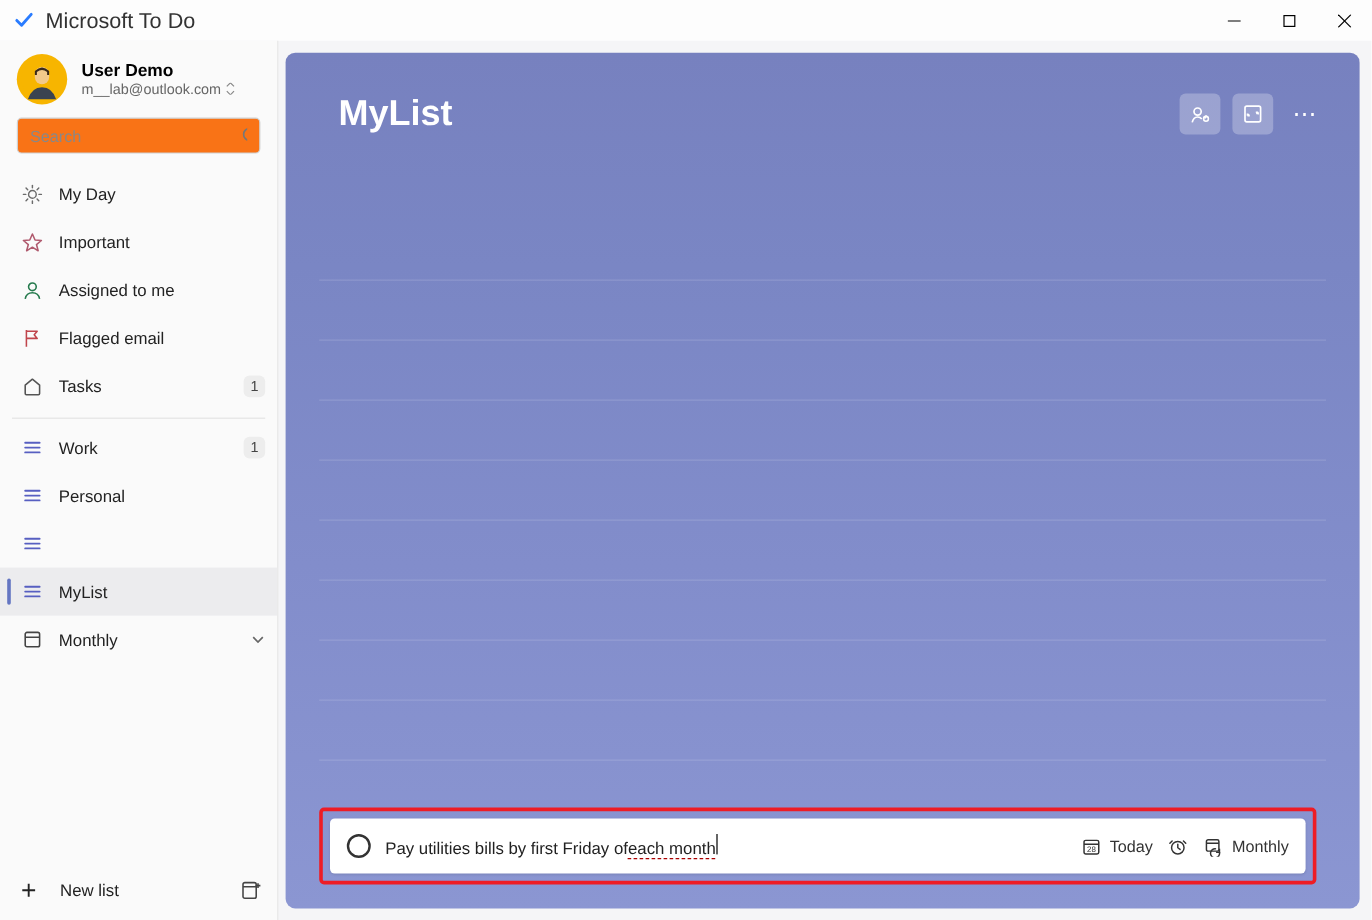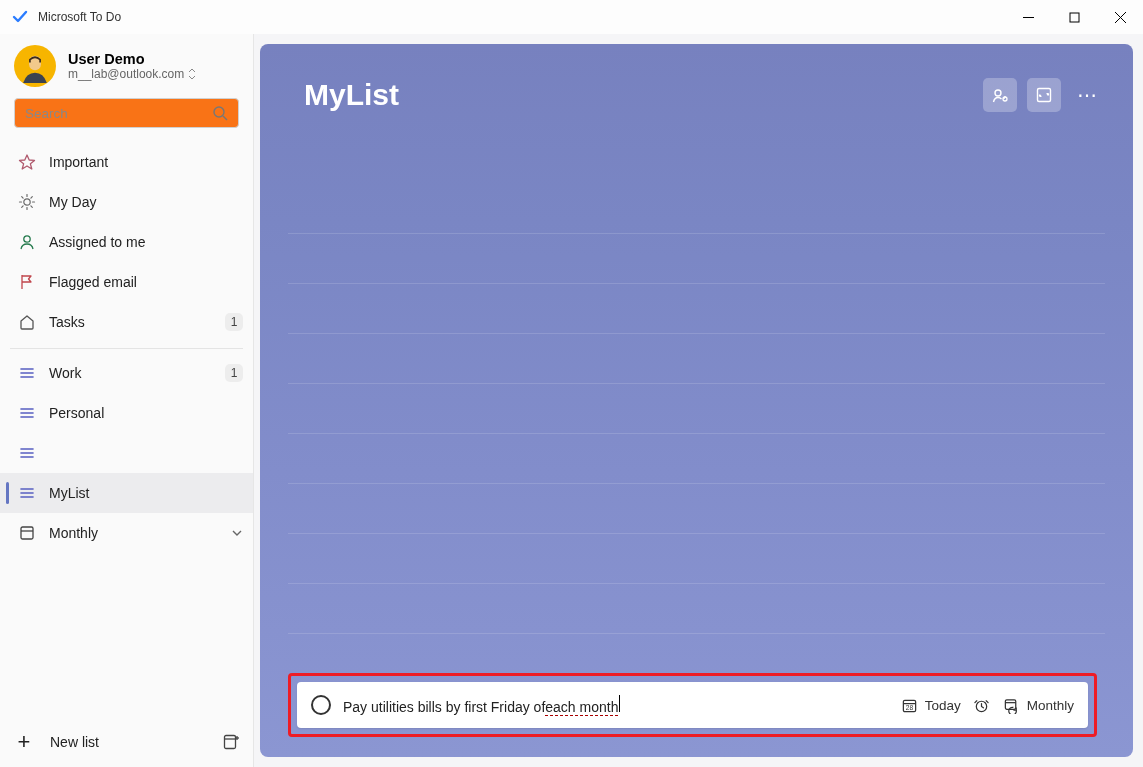--- a/index.html
+++ b/index.html
@@ -3,39 +3,39 @@
 <meta charset="utf-8">
 <style>
   * { box-sizing: border-box; margin: 0; padding: 0; }
   html, body { width: 1143px; height: 767px; font-family: "Segoe UI", Arial, sans-serif; overflow: hidden; background: #fff; }
 
   
   .titlebar {
     height: 34px;
     display: flex; align-items: center;
     padding: 0 0 0 12px;
-    font-size: 12px; color: #333;
+    font-size: 18px; color: #333;
     background: #fdfdfd;
   }
   .titlebar .app-icon { width: 16px; height: 16px; margin-right: 10px; display:flex; align-items:center; justify-content:center; }
   .titlebar .title-text { flex: 0 0 auto; }
   .titlebar .spacer { flex: 1 1 auto; }
   .win-btn { width: 46px; height: 34px; display:flex; align-items:center; justify-content:center; color:#000; }
   .win-btn svg { stroke: #000; }
 
   
   .app {
     display: flex;
     width: 100%; height: calc(100% - 34px);
     background: #f5f5f7;
   }
 
   
   .sidebar {
-    width: 254px;
+    width: 232px;
     background: #fafafa;
     display: flex; flex-direction: column;
     border-right: 1px solid #e6e6e6;
   }
   .user-block { display:flex; align-items:center; height: 60px; padding: 8px 14px 4px 14px; }
   .avatar {
     width: 42px; height: 42px; border-radius: 50%;
     background: #f7b500; display:flex; align-items:center; justify-content:center;
     margin-right: 12px; position:relative; overflow:hidden;
   }
@@ -196,46 +196,46 @@
             <circle cx="6" cy="6" r="5" fill="none" stroke="#777" stroke-width="1.4"></circle>
             <line x1="10" y1="10" x2="14" y2="14" stroke="#777" stroke-width="1.4"></line>
           </svg>
       </div>
     </div>
 
     <div class="navlist">
 
       <div class="nav-item">
         <span class="accent"></span>
-        <span class="icon ic-star">
-          <svg width="18" height="18" viewBox="0 0 18 18">
-              <path d="M9 2 L11.2 7 L16.5 7.4 L12.4 10.8 L13.8 16 L9 13 L4.2 16 L5.6 10.8 L1.5 7.4 L6.8 7 Z" fill="none" stroke="currentColor" stroke-width="1.3" stroke-linejoin="round"></path>
-            </svg>
-        </span>
-        <span class="label">Important</span>
-      </div>
-
-      <div class="nav-item">
-        <span class="accent"></span>
         <span class="icon ic-sun">
           <svg width="18" height="18" viewBox="0 0 18 18">
               <circle cx="9" cy="9" r="3.2" fill="none" stroke="currentColor" stroke-width="1.2"></circle>
               <g stroke="currentColor" stroke-width="1.2" stroke-linecap="round">
                 <line x1="9" y1="1.5" x2="9" y2="3.5"></line>
                 <line x1="9" y1="14.5" x2="9" y2="16.5"></line>
                 <line x1="1.5" y1="9" x2="3.5" y2="9"></line>
                 <line x1="14.5" y1="9" x2="16.5" y2="9"></line>
                 <line x1="3.7" y1="3.7" x2="5.1" y2="5.1"></line>
                 <line x1="12.9" y1="12.9" x2="14.3" y2="14.3"></line>
                 <line x1="3.7" y1="14.3" x2="5.1" y2="12.9"></line>
                 <line x1="12.9" y1="5.1" x2="14.3" y2="3.7"></line>
               </g>
             </svg>
         </span>
         <span class="label">My Day</span>
+      </div>
+
+      <div class="nav-item">
+        <span class="accent"></span>
+        <span class="icon ic-star">
+          <svg width="18" height="18" viewBox="0 0 18 18">
+              <path d="M9 2 L11.2 7 L16.5 7.4 L12.4 10.8 L13.8 16 L9 13 L4.2 16 L5.6 10.8 L1.5 7.4 L6.8 7 Z" fill="none" stroke="currentColor" stroke-width="1.3" stroke-linejoin="round"></path>
+            </svg>
+        </span>
+        <span class="label">Important</span>
       </div>
 
 
       <div class="nav-item">
         <span class="accent"></span>
         <span class="icon ic-user">
           <svg width="18" height="18" viewBox="0 0 18 18">
               <circle cx="9" cy="6" r="3.2" fill="none" stroke="currentColor" stroke-width="1.3"></circle>
               <path d="M3 16 q1 -5 6 -5 q5 0 6 5" fill="none" stroke="currentColor" stroke-width="1.3"></path>
             </svg>

